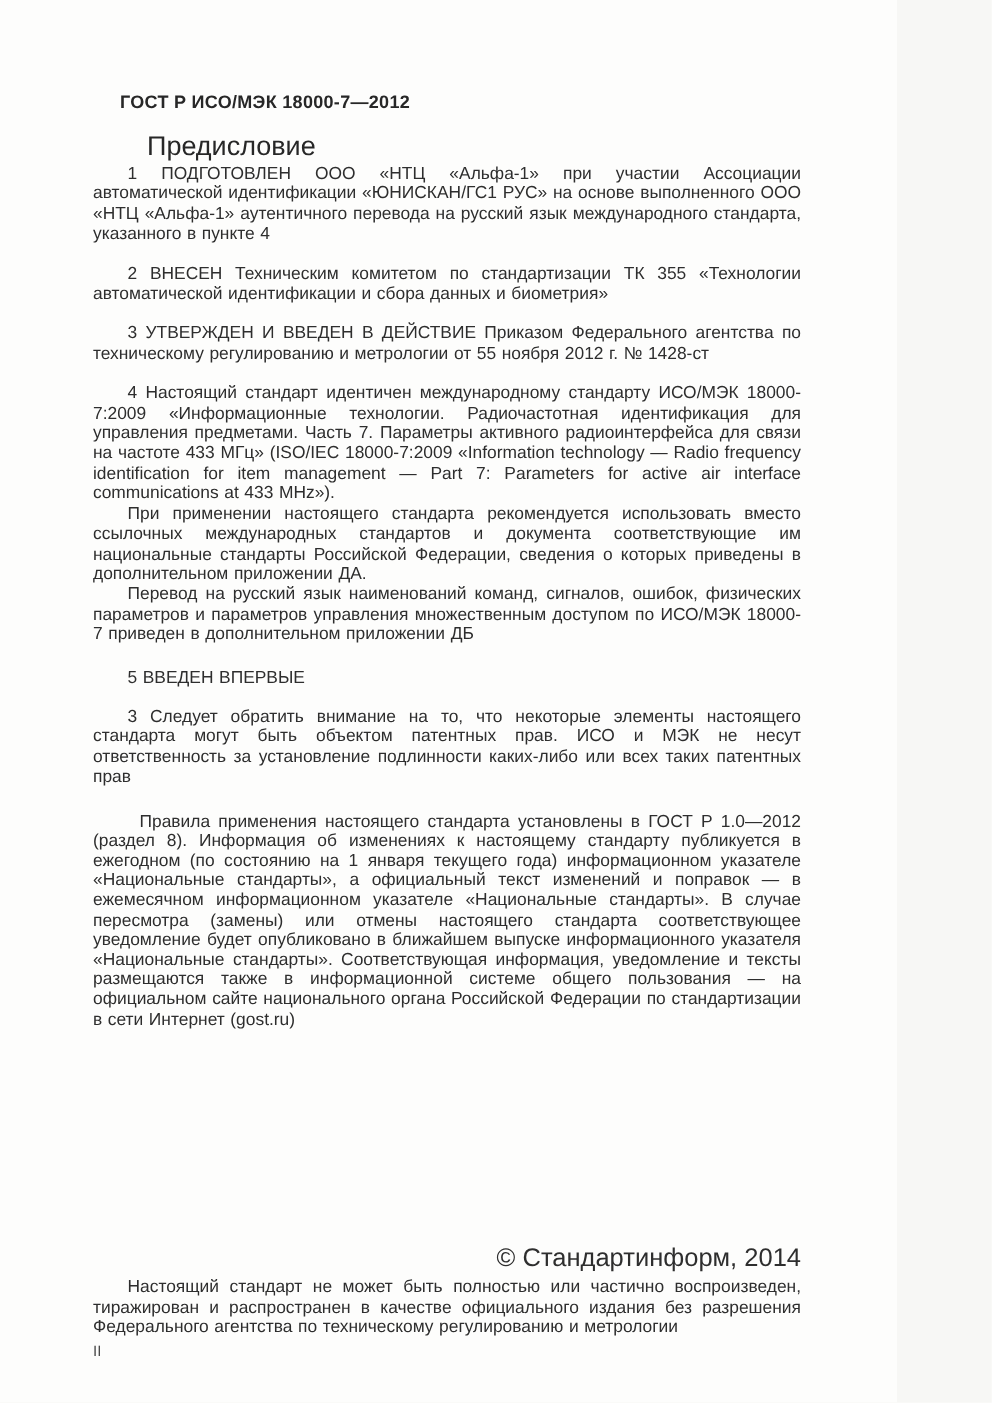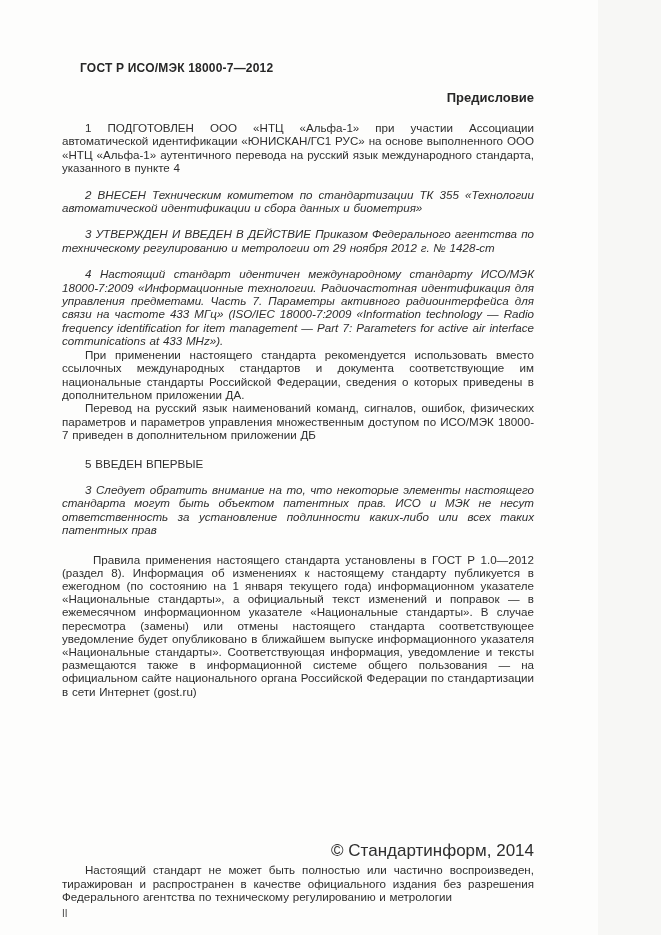--- a/index.html
+++ b/index.html
@@ -24,38 +24,38 @@
   }
   .doc-number {
     font-weight: bold;
     font-size: 12px;
     letter-spacing: 0.2px;
     margin-left: 18px;
     line-height: 13px;
     color: #272727;
   }
   .doc-title {
-    font-weight: bold;
-    font-size: 13px;
-    text-align: right;
+    font-weight: normal;
+    font-size: 18px;
+    text-align: left;
     margin-top: 15px;
     padding-left: 36px;
     line-height: 15px;
     color: #272727;
   }
   .para {
     font-size: 11.6px;
     line-height: 13.4px;
     text-align: justify;
     text-indent: 23px;
     margin: 0;
     word-spacing: 0.5px;
   }
-  .first   { margin-top: 16px; }
-  .spaced  { margin-top: 13px; font-style: italic; }
+  .first   { margin-top: 4px; }
+  .spaced  { margin-top: 13px; }
   .spaced-lg { margin-top: 15px; }
   .italic-note {
     margin-top: 16px;
     text-indent: 31px;
     line-height: 13.2px;
   }
   .copyright {
     font-size: 17px;
     text-align: right;
     margin-top: 146px;
@@ -75,21 +75,21 @@
 <div class="page">
 
   <div class="doc-number">ГОСТ Р ИСО/МЭК 18000-7—2012</div>
 
   <div class="doc-title">Предисловие</div>
 
   <p class="para first">1 ПОДГОТОВЛЕН ООО «НТЦ «Альфа-1» при участии Ассоциации автоматической идентификации «ЮНИСКАН/ГС1 РУС» на основе выполненного ООО «НТЦ «Альфа-1» аутентичного перевода на русский язык международного стандарта, указанного в пункте 4</p>
 
   <p class="para spaced">2 ВНЕСЕН Техническим комитетом по стандартизации ТК 355 «Технологии автоматической идентификации и сбора данных и биометрия»</p>
 
-  <p class="para spaced">3 УТВЕРЖДЕН И ВВЕДЕН В ДЕЙСТВИЕ Приказом Федерального агентства по техническому регулированию и метрологии от 29 ноября 2012 г. № 1428-ст</p>
+  <p class="para spaced">3 УТВЕРЖДЕН И ВВЕДЕН В ДЕЙСТВИЕ Приказом Федерального агентства по техническому регулированию и метрологии от 55 ноября 2012 г. № 1428-ст</p>
 
   <p class="para spaced">4 Настоящий стандарт идентичен международному стандарту ИСО/МЭК 18000-7:2009 «Информационные технологии. Радиочастотная идентификация для управления предметами. Часть 7. Параметры активного радиоинтерфейса для связи на частоте 433 МГц» (ISO/IEC 18000-7:2009 «Information technology — Radio frequency identification for item management — Part 7: Parameters for active air interface communications at 433 MHz»).</p>
 
   <p class="para">При применении настоящего стандарта рекомендуется использовать вместо ссылочных международных стандартов и документа соответствующие им национальные стандарты Российской Федерации, сведения о которых приведены в дополнительном приложении ДА.</p>
 
   <p class="para">Перевод на русский язык наименований команд, сигналов, ошибок, физических параметров и параметров управления множественным доступом по ИСО/МЭК 18000-7 приведен в дополнительном приложении ДБ</p>
 
   <p class="para spaced-lg">5 ВВЕДЕН ВПЕРВЫЕ</p>
 
   <p class="para spaced">3 Следует обратить внимание на то, что некоторые элементы настоящего стандарта могут быть объектом патентных прав. ИСО и МЭК не несут ответственность за установление подлинности каких-либо или всех таких патентных прав</p>

